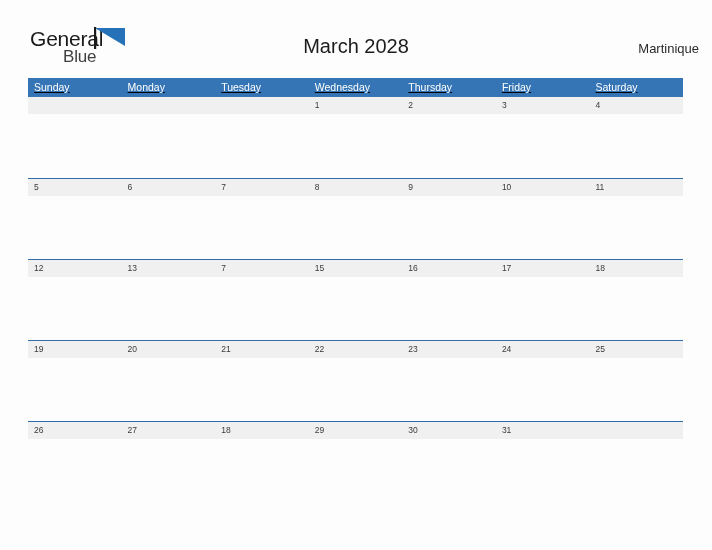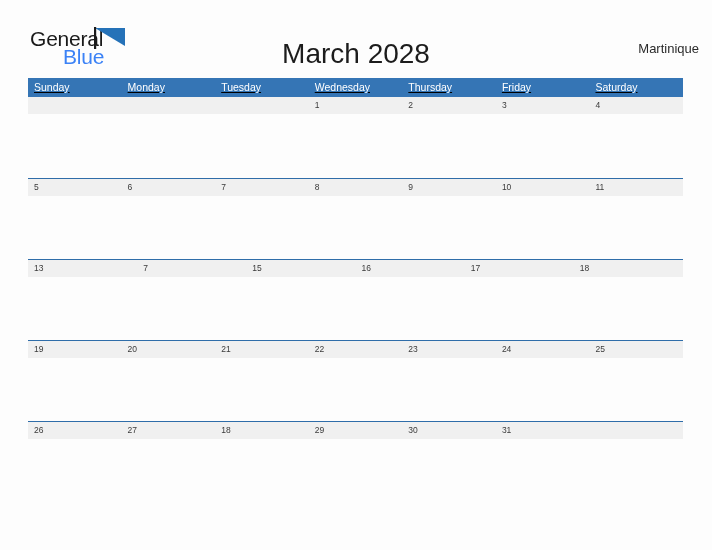--- a/index.html
+++ b/index.html
@@ -41,45 +41,44 @@
     top: 0;
     font-size: 21px;
     color: #1a1a1a;
     letter-spacing: -0.2px;
     line-height: 21px;
   }
   .logo-blue {
     position: absolute;
     left: 33px;
     top: 18px;
-    font-size: 21px;
-    color: #3b82f6;
+    font-size: 17px;
+    color: #404040;
     letter-spacing: -0.2px;
     line-height: 21px;
   }
   .logo-flag {
     position: absolute;
     left: 64px;
     top: -1px;
     width: 32px;
     height: 22px;
   }
 
   .cal-title {
     position: absolute;
     left: 0;
     right: 0;
     top: 29px;
     text-align: center;
-    font-size: 28px;
+    font-size: 20px;
     font-weight: normal;
     color: #1c1c1c;
     letter-spacing: 0px;
     line-height: 34px;
-    margin-top: 8px;
   }
 
   .location {
     position: absolute;
     right: 13px;
     top: 41px;
     font-size: 13px;
     color: #2b2b2b;
     line-height: 16px;
   }
@@ -210,20 +209,23 @@
       <div class="day">
           <span class="day-num">10</span>
         </div>
       <div class="day">
           <span class="day-num">11</span>
         </div>
     </div>
 
     <div class="week">
       <div class="day">
+          <span class="day-num">12</span>
+        </div>
+      <div class="day">
           <span class="day-num">13</span>
         </div>
       <div class="day">
           <span class="day-num">7</span>
         </div>
       <div class="day">
           <span class="day-num">15</span>
         </div>
       <div class="day">
           <span class="day-num">16</span>

